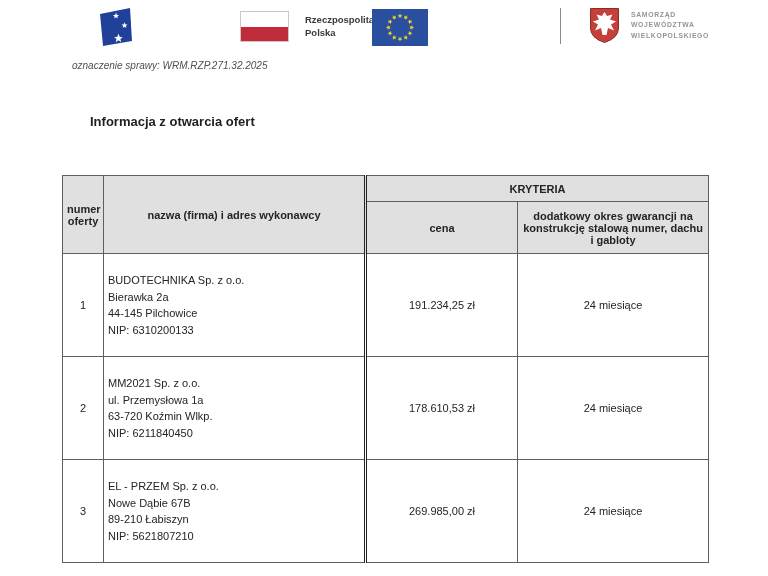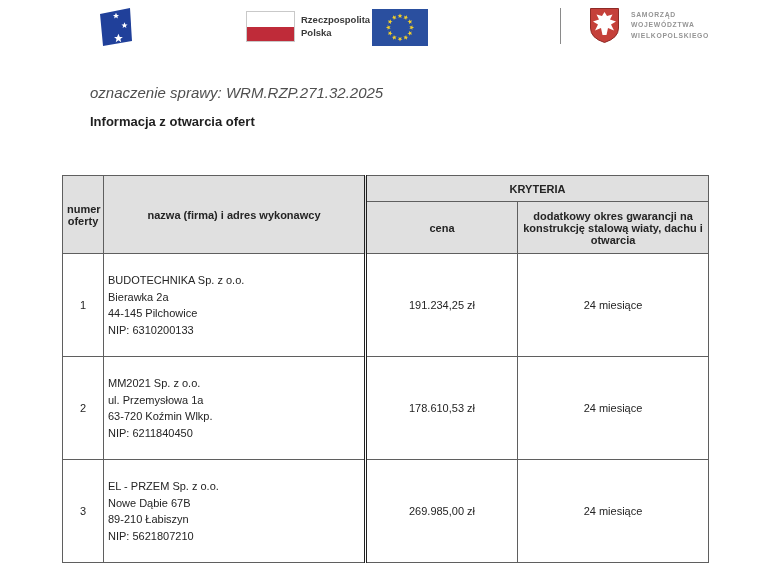--- a/index.html
+++ b/index.html
@@ -17,34 +17,34 @@
     --text:#242424;
   }
   html,body{margin:0;padding:0;background:#ffffff;}
   body{width:768px;height:576px;position:relative;overflow:hidden;
        font-family:"Liberation Sans", sans-serif;color:var(--text);}
 
   
   .logo-group{position:absolute;display:flex;align-items:center;}
   .logo-caption{font-size:9.5px;font-weight:bold;color:#3a3a3a;line-height:1.3;}
   #fe-group{left:95px;top:6px;gap:9px;}
-  #pl-group{left:246px;top:11px;gap:6px;}
+  #pl-group{left:240px;top:11px;gap:16px;}
   #eu-group{left:372px;top:9px;gap:9px;}
   #eu-group .logo-caption{text-align:right;}
   #logo-divider{position:absolute;left:560px;top:8px;width:1px;height:36px;background:#8a8a8a;}
   #crest-group{left:589px;top:7px;gap:11px;}
   .crest-caption{font-size:6.8px;font-weight:bold;letter-spacing:.7px;
                  color:var(--caption-gray);line-height:1.55;}
   .pl-flag{width:49px;height:31px;border:1px solid #c9c9c9;box-sizing:border-box;}
   .pl-flag .white{height:50%;background:#ffffff;}
   .pl-flag .red{height:50%;background:var(--flag-red);}
 
   
-  .case-label{position:absolute;left:90px;top:60px;font-style:italic;
-              font-size:15px;color:var(--case-label-gray);margin-top:24px;}
+  .case-label{position:absolute;left:72px;top:60px;font-style:italic;
+              font-size:10px;color:var(--case-label-gray);}
   .doc-title{position:absolute;left:90px;top:114px;font-weight:bold;
              font-size:13px;color:#1f1f1f;}
 
   
   .offers-table{position:absolute;left:62px;top:175px;width:646px;
                 border-collapse:collapse;table-layout:fixed;}
   .offers-table th,.offers-table td{
       border:1px solid var(--border);font-size:11px;color:var(--text);
       padding:6px 4px;box-sizing:border-box;}
   .offers-table th{background:var(--header-fill);font-weight:bold;
@@ -125,21 +125,21 @@
       <col style="width:191px">
   </colgroup>
   <tbody>
       <tr>
     <th rowspan="2">numer oferty</th>
     <th rowspan="2">nazwa (firma) i adres wykonawcy</th>
     <th colspan="2" class="th-kryteria thick-left">KRYTERIA</th>
   </tr>
   <tr>
     <th class="th-sub thick-left">cena</th>
-    <th class="th-sub">dodatkowy okres gwarancji na konstrukcję stalową wiaty, dachu i otwarcia</th>
+    <th class="th-sub">dodatkowy okres gwarancji na konstrukcję stalową numer, dachu i gabloty</th>
   </tr>
 
   <tr class="data-row">
     <td class="cell-numer">1</td>
     <td class="cell-nazwa">
       <div class="line">BUDOTECHNIKA Sp. z o.o.</div>
       <div class="line">Bierawka 2a</div>
       <div class="line">44-145 Pilchowice</div>
       <div class="line">NIP: 6310200133</div>
     </td>

